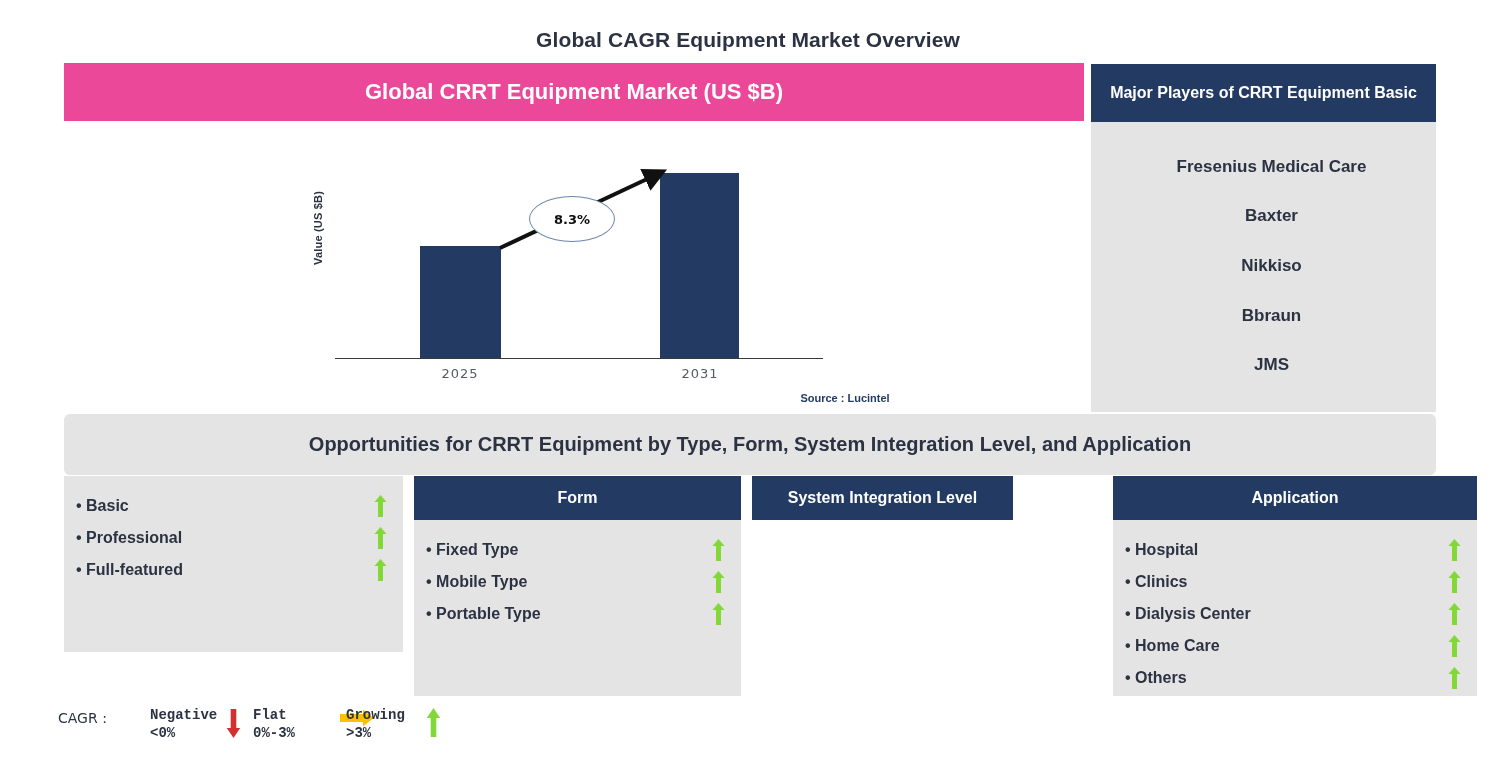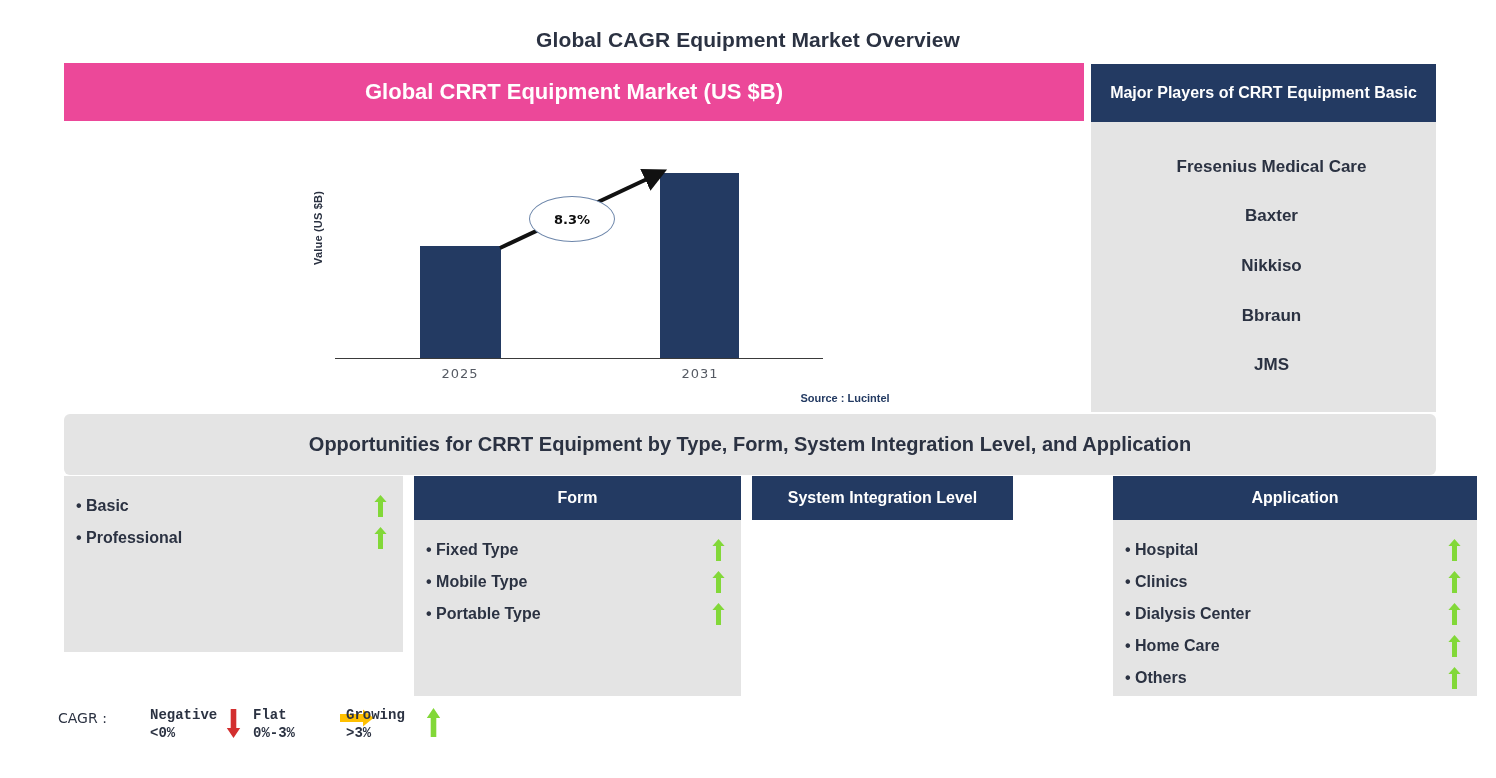--- a/index.html
+++ b/index.html
@@ -287,20 +287,28 @@
       </span>
     </div>
     <div class="seg-item">
       <span class="seg-item-label">• Professional</span>
       <span class="arrow-cell">
         <svg width="13" height="22" viewBox="0 0 13 22">
             <path d="M6.5 0 L12.6 7 L9 7 L9 22 L4 22 L4 7 L0.4 7 Z" fill="#82D838"></path>
           </svg>
       </span>
     </div>
+    <div class="seg-item">
+      <span class="seg-item-label">• Full-featured</span>
+      <span class="arrow-cell">
+        <svg width="13" height="22" viewBox="0 0 13 22">
+            <path d="M6.5 0 L12.6 7 L9 7 L9 22 L4 22 L4 7 L0.4 7 Z" fill="#82D838"></path>
+          </svg>
+      </span>
+    </div>
   </div>
 </div>
 
 <div class="abs seg-col" id="col-form">
   <div class="seg-header">
     <span class="seg-header-label">Form</span>
   </div>
   <div class="seg-body">
     <div class="seg-item">
       <span class="seg-item-label">• Fixed Type</span>

